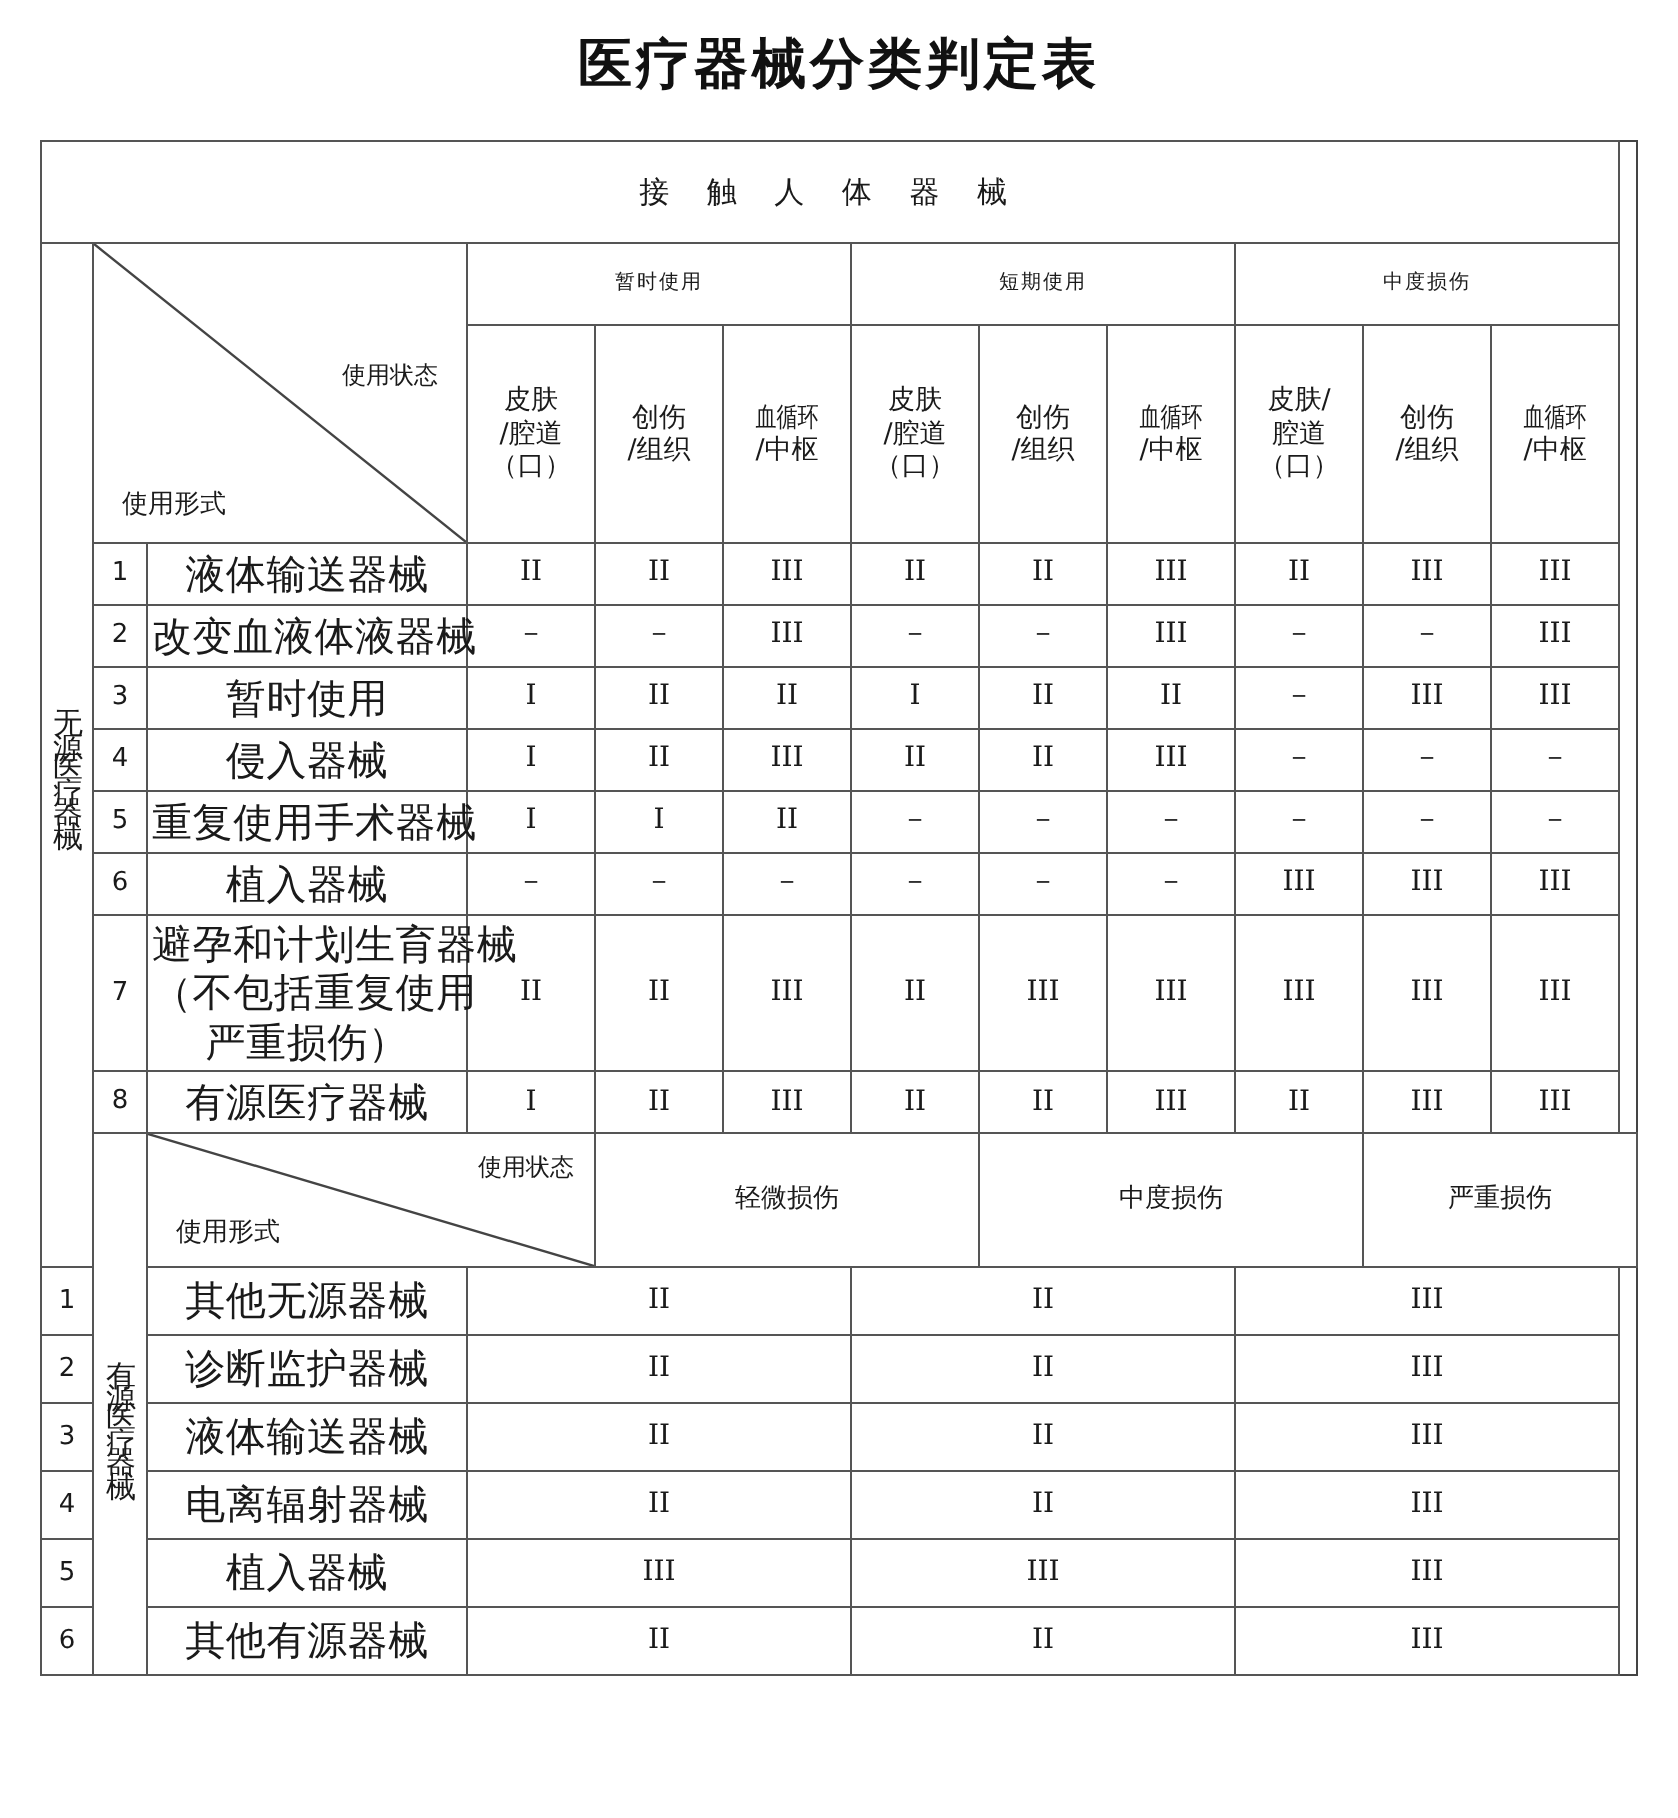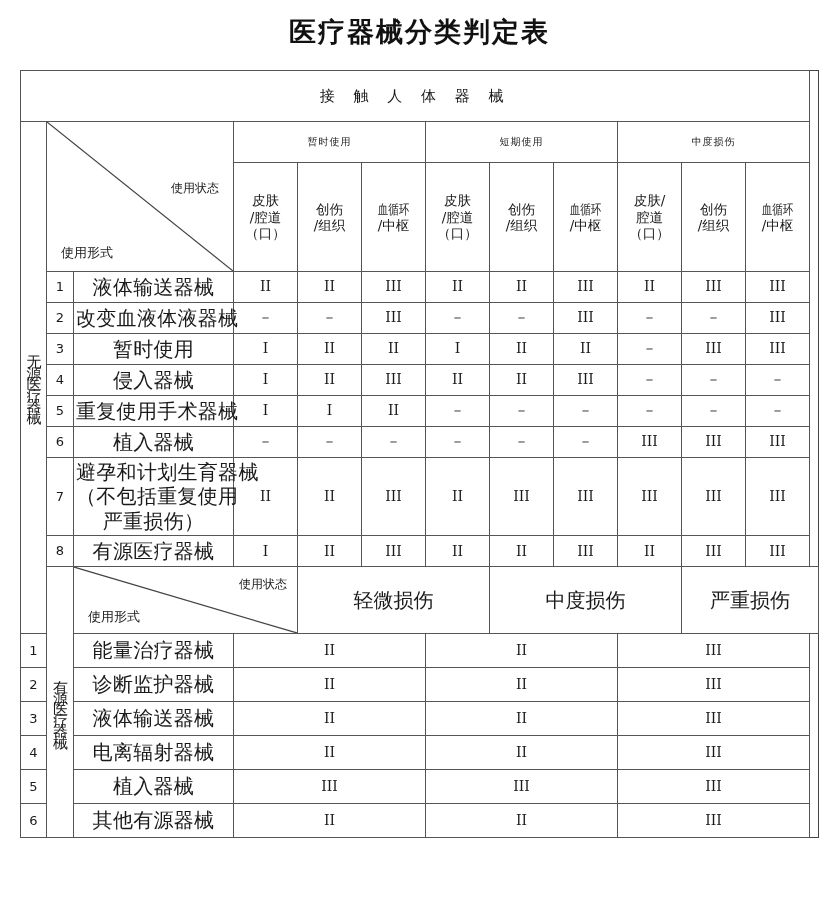--- a/index.html
+++ b/index.html
@@ -145,21 +145,21 @@
     white-space: nowrap;
   }
 
   .corner2 { height: 62px; }
   .corner2 .tr-lab { right: 10px; top: 26%; }
   .corner2 .bl-lab { left: 14px; bottom: 8px; }
 
   .tall7 { height: 62px; }
   .row-h { height: 31px; }
   .row-h2 { height: 34px; }
-  .hdr2 { font-size: 20px; }
+  .hdr2 { font-size: 13px; }
 </style>
 </head>
 <body>
 
 <div class="page">
 
   <div class="page-title">医疗器械分类判定表</div>
 
   <div class="table-wrap">
     <table class="dt">
@@ -388,21 +388,21 @@
             <span class="tr-lab">使用状态</span>
             <span class="bl-lab">使用形式</span>
           </td>
           <td class="hdr2" colspan="3">轻微损伤</td>
           <td class="hdr2" colspan="3">中度损伤</td>
           <td class="hdr2" colspan="3">严重损伤</td>
         </tr>
 
         <tr class="row-h2">
           <td class="numcell">1</td>
-          <td class="namecell">能量治疗器械</td>
+          <td class="namecell">其他无源器械</td>
           <td class="datacell" colspan="3">II</td>
           <td class="datacell" colspan="3">II</td>
           <td class="datacell" colspan="3">III</td>
         </tr>
 
         <tr class="row-h2">
           <td class="numcell">2</td>
           <td class="namecell">诊断监护器械</td>
           <td class="datacell" colspan="3">II</td>
           <td class="datacell" colspan="3">II</td>

